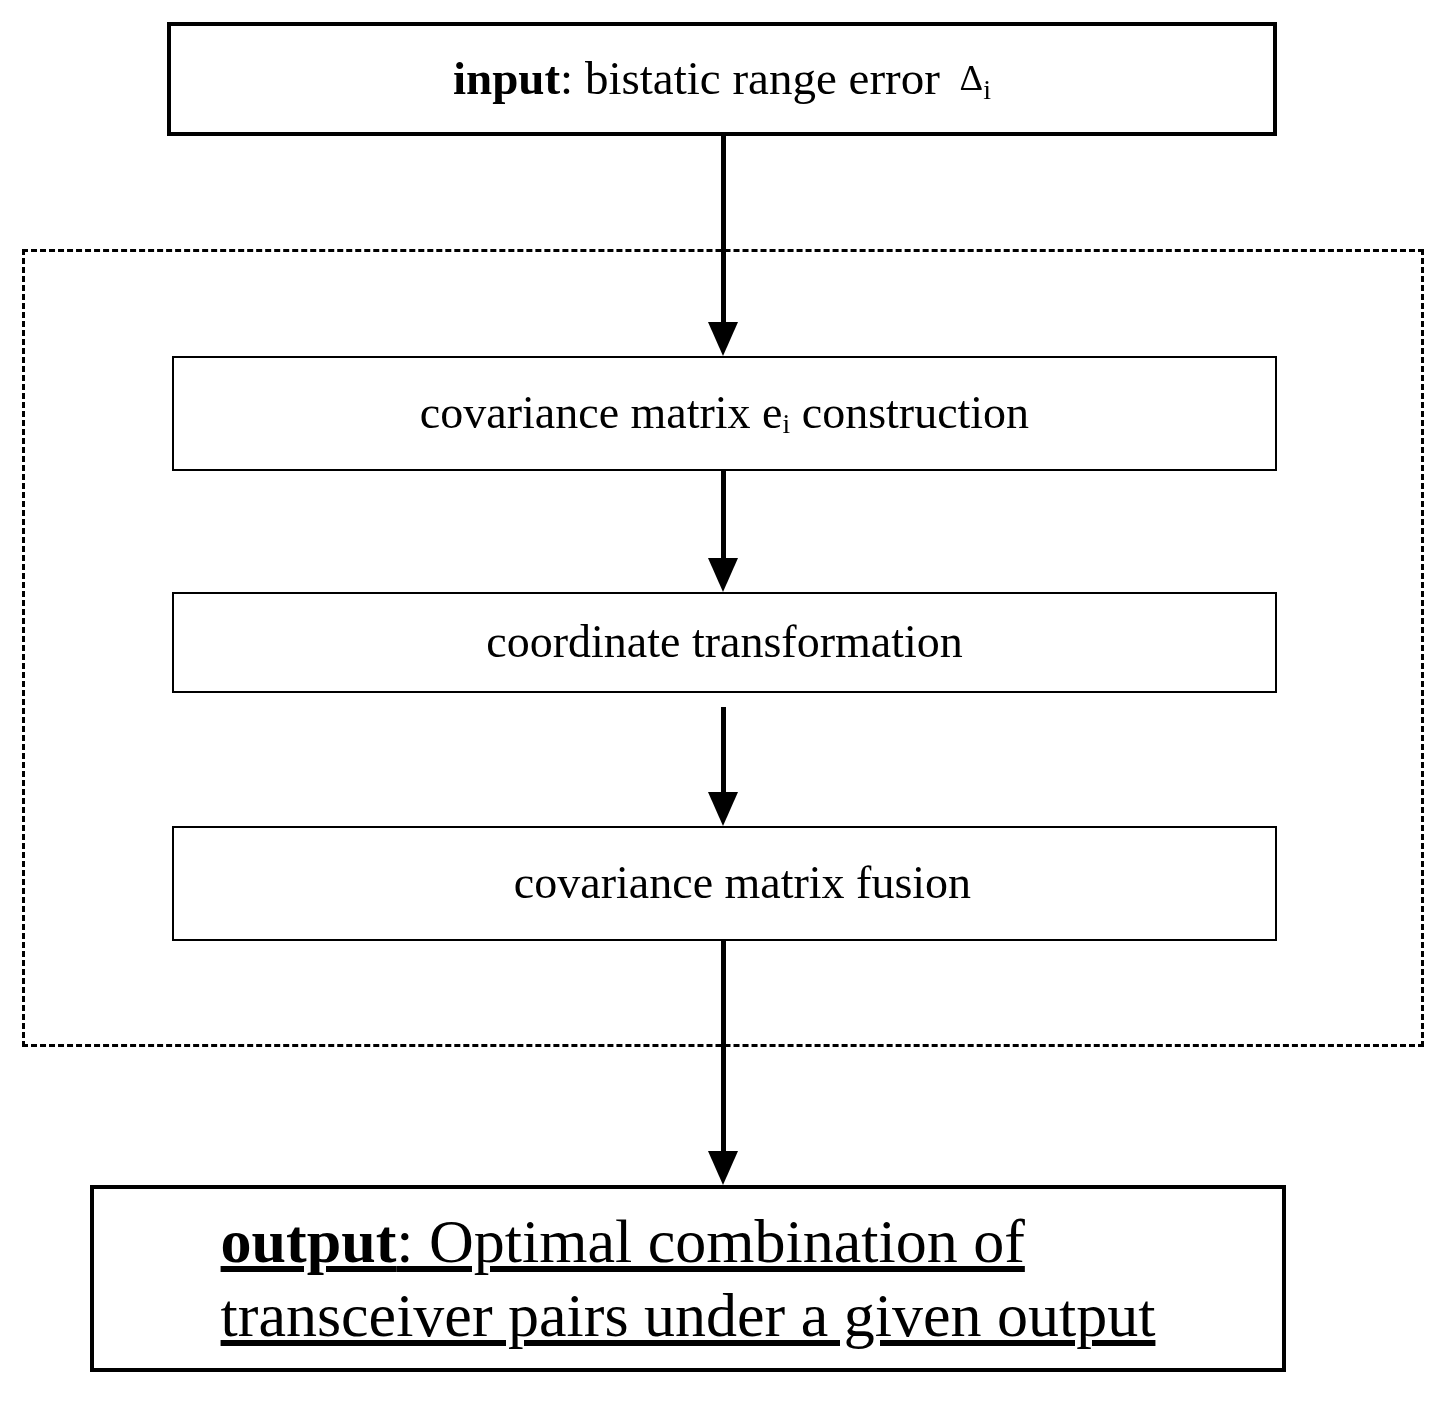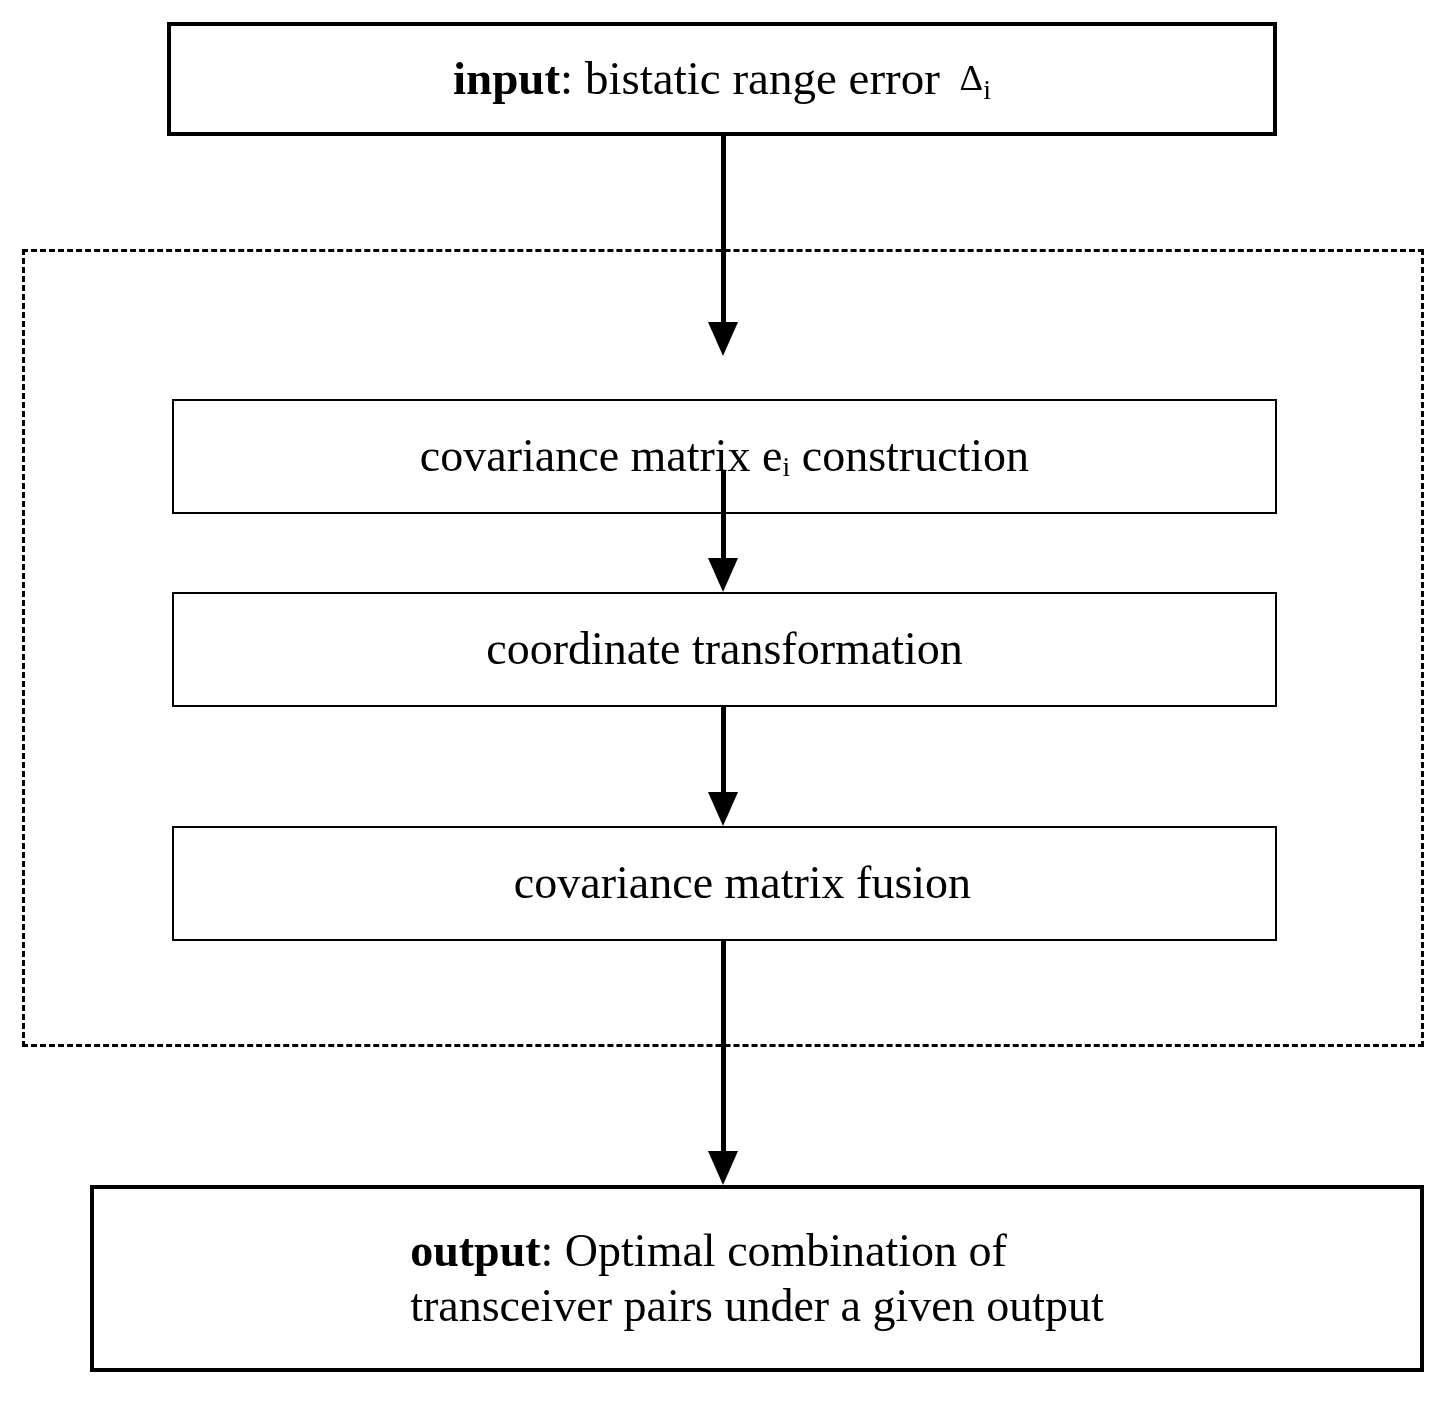--- a/index.html
+++ b/index.html
@@ -60,38 +60,38 @@
   #node-input {
     left: 167px;  top: 22px;
     width: 1110px; height: 114px;
     font-size: 47px;
     border-width: 4px;
   }
   #node-covariance-construction {
     left: 172px;  top: 356px;
     width: 1105px; height: 115px;
     font-size: 46px;
-    margin-top: 43px;
   }
   #node-coordinate-transformation {
     left: 172px;  top: 592px;
-    width: 1105px; height: 115px;
+    width: 1105px; height: 101px;
     font-size: 46px;
   }
   #node-covariance-fusion {
     left: 172px;  top: 826px;
     width: 1105px; height: 115px;
     font-size: 46px;
     padding-left: 36px;
   }
   #node-output {
     left: 90px;   top: 1185px;
-    width: 1334px; height: 187px;
-    font-size: 46px;
+    width: 1196px; height: 187px;
+    font-size: 62px;
     border-width: 4px;
+    text-decoration: underline;
   }
 
   .bold { font-weight: bold; }
 
   sub {
     font-size: 0.60em;
     vertical-align: -0.18em;
     line-height: 0;
   }
   .delta-sym {

